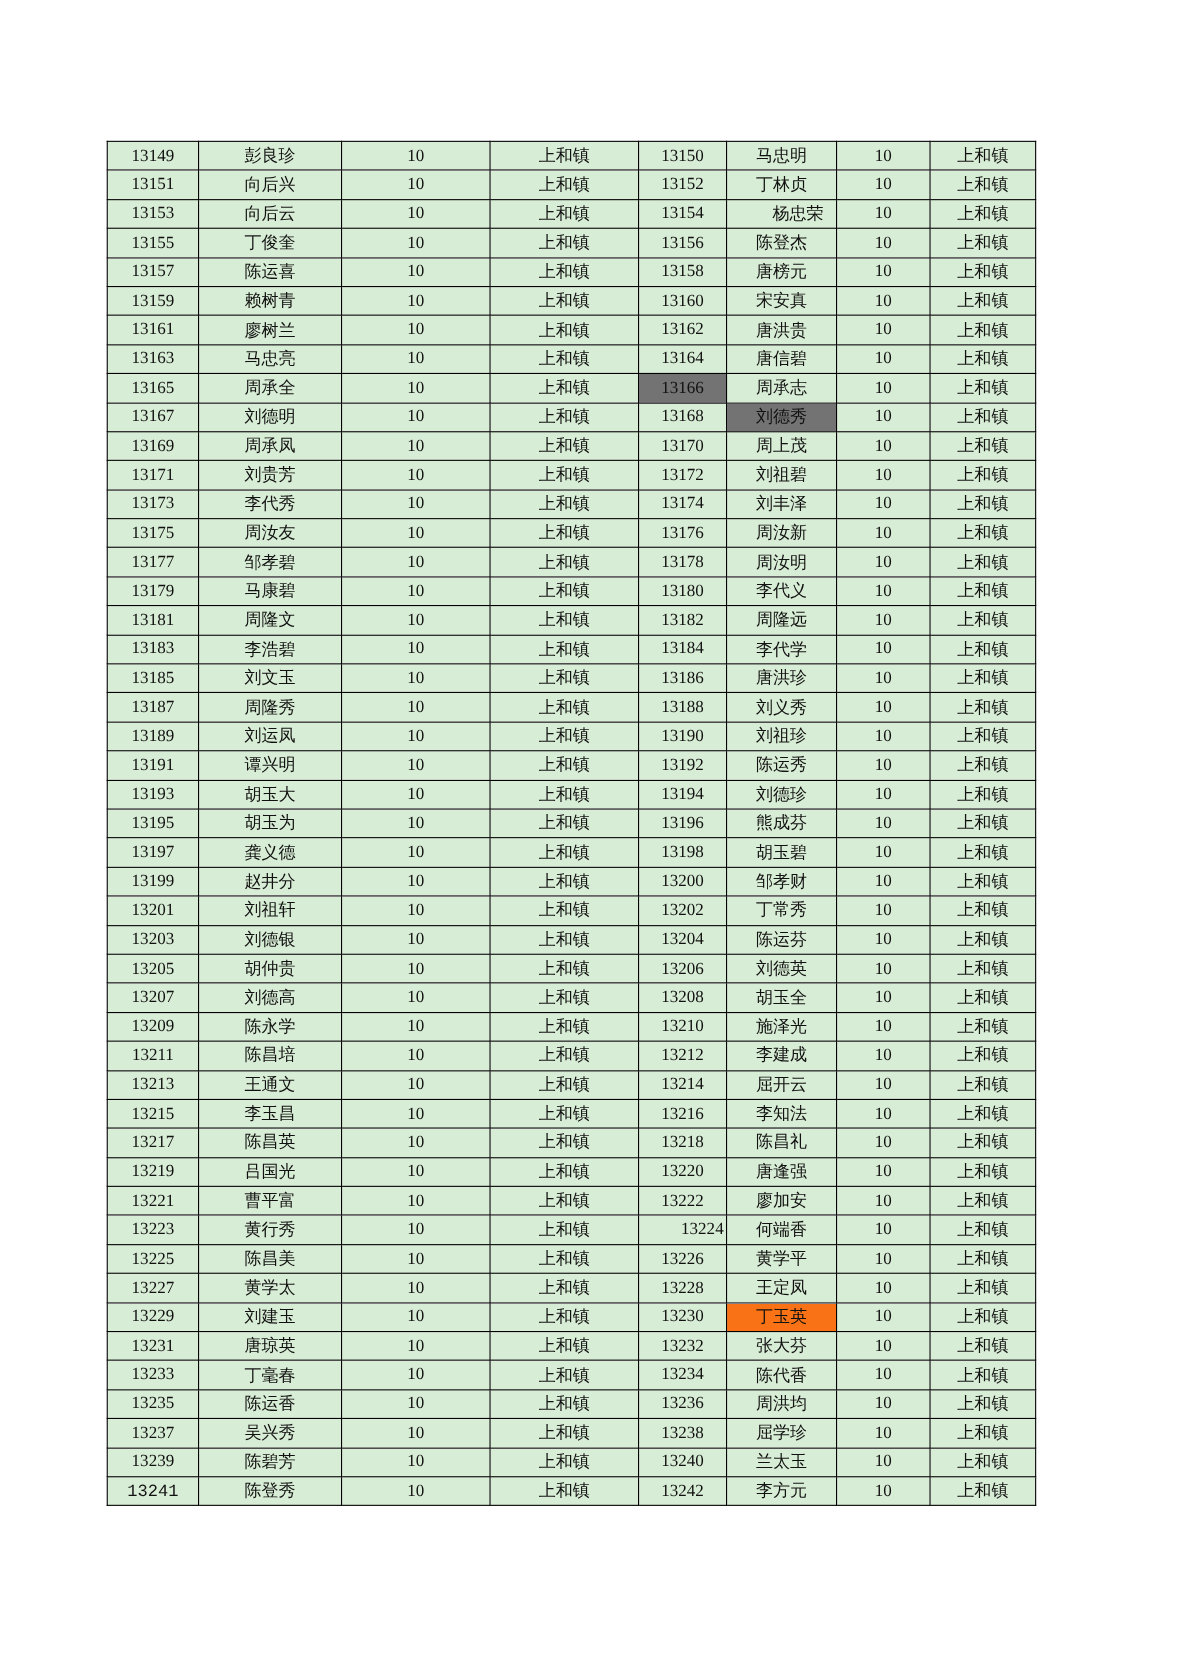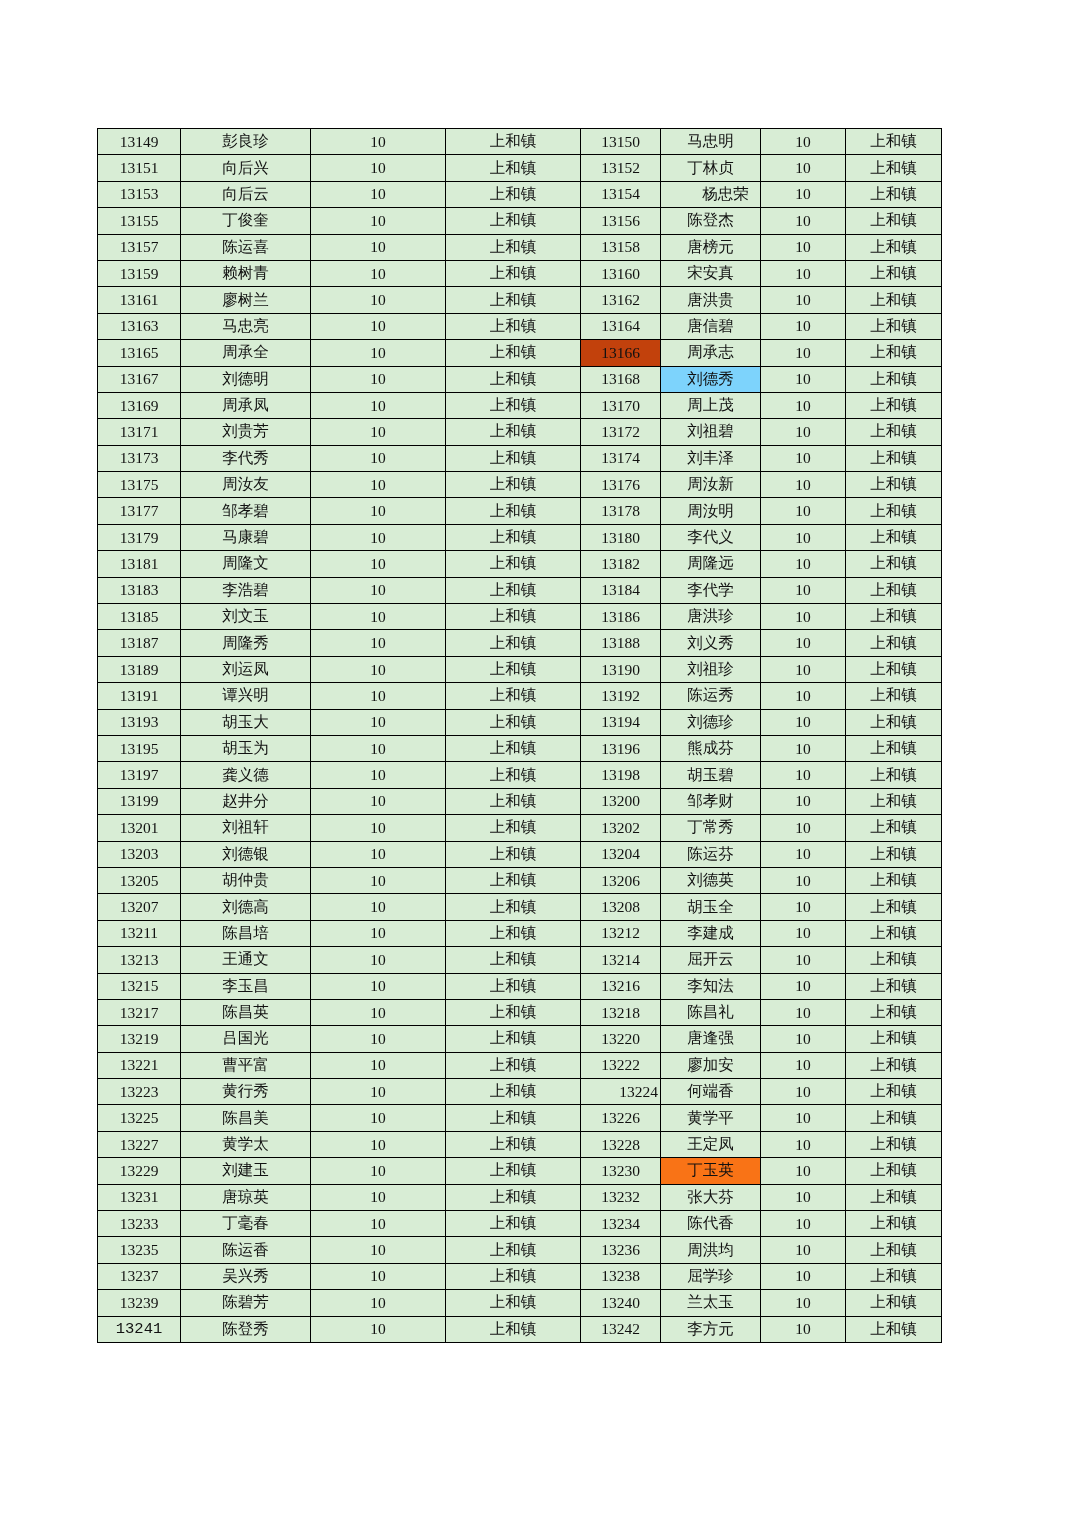--- a/index.html
+++ b/index.html
@@ -129,32 +129,32 @@
           <td style="background: rgb(216, 237, 213); border-color: rgb(0, 0, 0);">13164</td>
           <td style="background: rgb(216, 237, 213); border-color: rgb(0, 0, 0);">唐信碧</td>
           <td style="background: rgb(216, 237, 213); border-color: rgb(0, 0, 0);">10</td>
           <td style="background: rgb(216, 237, 213); border-color: rgb(0, 0, 0);">上和镇</td>
         </tr>
         <tr>
           <td style="background: rgb(216, 237, 213); border-color: rgb(0, 0, 0);">13165</td>
           <td style="background: rgb(216, 237, 213); border-color: rgb(0, 0, 0);">周承全</td>
           <td style="background: rgb(216, 237, 213); border-color: rgb(0, 0, 0);">10</td>
           <td style="background: rgb(216, 237, 213); border-color: rgb(0, 0, 0);">上和镇</td>
-          <td style="background: #c2410c; border-color: rgb(0, 0, 0);">13166</td>
+          <td style="background: #737373; border-color: rgb(0, 0, 0);">13166</td>
           <td style="background: rgb(216, 237, 213); border-color: rgb(0, 0, 0);">周承志</td>
           <td style="background: rgb(216, 237, 213); border-color: rgb(0, 0, 0);">10</td>
           <td style="background: rgb(216, 237, 213); border-color: rgb(0, 0, 0);">上和镇</td>
         </tr>
         <tr>
           <td style="background: rgb(216, 237, 213); border-color: rgb(0, 0, 0);">13167</td>
           <td style="background: rgb(216, 237, 213); border-color: rgb(0, 0, 0);">刘德明</td>
           <td style="background: rgb(216, 237, 213); border-color: rgb(0, 0, 0);">10</td>
           <td style="background: rgb(216, 237, 213); border-color: rgb(0, 0, 0);">上和镇</td>
           <td style="background: rgb(216, 237, 213); border-color: rgb(0, 0, 0);">13168</td>
-          <td style="background: #7dd3fc; border-color: rgb(0, 0, 0);">刘德秀</td>
+          <td style="background: #737373; border-color: rgb(0, 0, 0);">刘德秀</td>
           <td style="background: rgb(216, 237, 213); border-color: rgb(0, 0, 0);">10</td>
           <td style="background: rgb(216, 237, 213); border-color: rgb(0, 0, 0);">上和镇</td>
         </tr>
         <tr>
           <td style="background: rgb(216, 237, 213); border-color: rgb(0, 0, 0);">13169</td>
           <td style="background: rgb(216, 237, 213); border-color: rgb(0, 0, 0);">周承凤</td>
           <td style="background: rgb(216, 237, 213); border-color: rgb(0, 0, 0);">10</td>
           <td style="background: rgb(216, 237, 213); border-color: rgb(0, 0, 0);">上和镇</td>
           <td style="background: rgb(216, 237, 213); border-color: rgb(0, 0, 0);">13170</td>
           <td style="background: rgb(216, 237, 213); border-color: rgb(0, 0, 0);">周上茂</td>
@@ -341,20 +341,30 @@
           <td style="background: rgb(216, 237, 213); border-color: rgb(0, 0, 0);">10</td>
           <td style="background: rgb(216, 237, 213); border-color: rgb(0, 0, 0);">上和镇</td>
         </tr>
         <tr>
           <td style="background: rgb(216, 237, 213); border-color: rgb(0, 0, 0);">13207</td>
           <td style="background: rgb(216, 237, 213); border-color: rgb(0, 0, 0);">刘德高</td>
           <td style="background: rgb(216, 237, 213); border-color: rgb(0, 0, 0);">10</td>
           <td style="background: rgb(216, 237, 213); border-color: rgb(0, 0, 0);">上和镇</td>
           <td style="background: rgb(216, 237, 213); border-color: rgb(0, 0, 0);">13208</td>
           <td style="background: rgb(216, 237, 213); border-color: rgb(0, 0, 0);">胡玉全</td>
+          <td style="background: rgb(216, 237, 213); border-color: rgb(0, 0, 0);">10</td>
+          <td style="background: rgb(216, 237, 213); border-color: rgb(0, 0, 0);">上和镇</td>
+        </tr>
+        <tr>
+          <td style="background: rgb(216, 237, 213); border-color: rgb(0, 0, 0);">13209</td>
+          <td style="background: rgb(216, 237, 213); border-color: rgb(0, 0, 0);">陈永学</td>
+          <td style="background: rgb(216, 237, 213); border-color: rgb(0, 0, 0);">10</td>
+          <td style="background: rgb(216, 237, 213); border-color: rgb(0, 0, 0);">上和镇</td>
+          <td style="background: rgb(216, 237, 213); border-color: rgb(0, 0, 0);">13210</td>
+          <td style="background: rgb(216, 237, 213); border-color: rgb(0, 0, 0);">施泽光</td>
           <td style="background: rgb(216, 237, 213); border-color: rgb(0, 0, 0);">10</td>
           <td style="background: rgb(216, 237, 213); border-color: rgb(0, 0, 0);">上和镇</td>
         </tr>
         <tr>
           <td style="background: rgb(216, 237, 213); border-color: rgb(0, 0, 0);">13211</td>
           <td style="background: rgb(216, 237, 213); border-color: rgb(0, 0, 0);">陈昌培</td>
           <td style="background: rgb(216, 237, 213); border-color: rgb(0, 0, 0);">10</td>
           <td style="background: rgb(216, 237, 213); border-color: rgb(0, 0, 0);">上和镇</td>
           <td style="background: rgb(216, 237, 213); border-color: rgb(0, 0, 0);">13212</td>
           <td style="background: rgb(216, 237, 213); border-color: rgb(0, 0, 0);">李建成</td>

